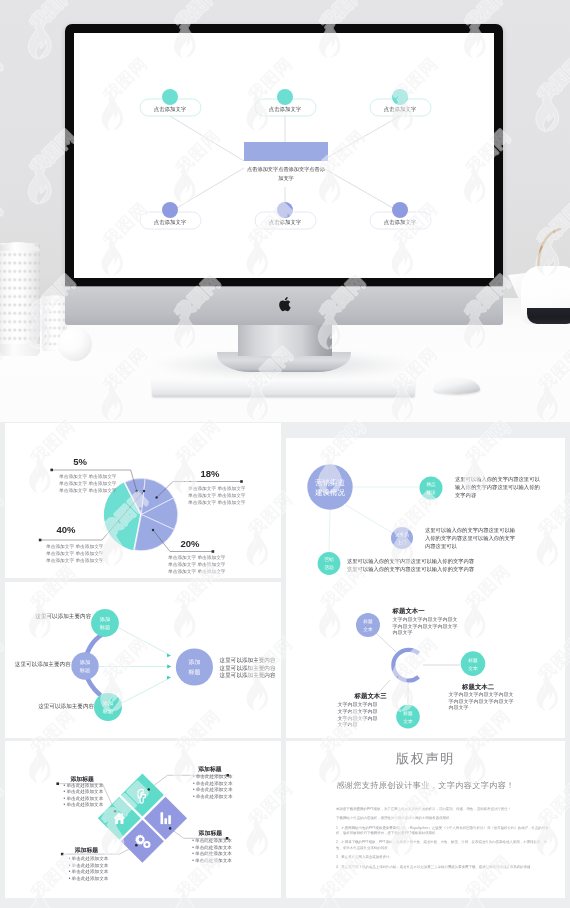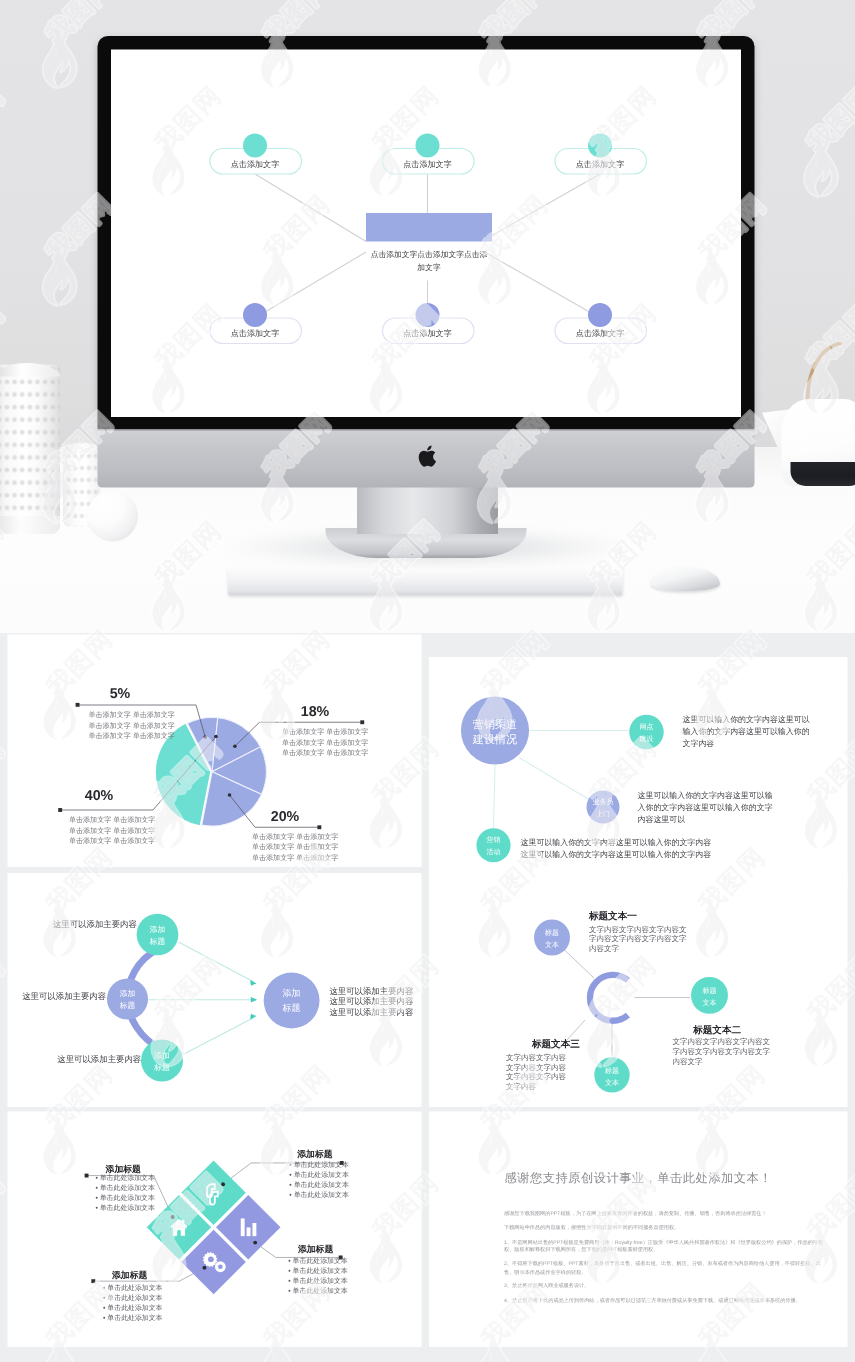--- a/index.html
+++ b/index.html
@@ -391,21 +391,22 @@
             <text class="dh" x="193.6" y="93.8">添加标题</text>
             <text class="dbl" x="187.2" y="101">• 单击此处添加文本</text>
             <text class="dbl" x="187.2" y="107.6">• 单击此处添加文本</text>
             <text class="dbl" x="187.2" y="114.2">• 单击此处添加文本</text>
             <text class="dbl" x="187.2" y="120.8">• 单击此处添加文本</text>
           </g>
       </svg>
     </div>
 
     <div class="slide" style="left:286px;top:319px;width:279px;height:157px;">
-      <div class="cp-sub">感谢您支持原创设计事业，单击此处添加文本！</div>
+      <div class="cp-title">版权声明</div>
+      <div class="cp-sub">感谢您支持原创设计事业，文字内容文字内容！</div>
       <div class="cp-body">
           <p>感谢您下载我图网的PPT模板，为了在网上搜索发现的作者的权益，请勿复制、传播、销售，否则将承担法律责任！</p>
           <p>下载网站中作品的内容版权，按照性质不同其提供不同的不同服务器使用权。</p>
           <p>1、不是网网站出售的PPT模板是免费商用（许：Royalty-free）正版受《中华人民共和国著作权法》和《世界版权公约》的保护，作品的所有权、版权和解释权归下载网所有，您下载的是PPT模板素材使用权。</p>
           <p>2、不得将下载的PPT模板、PPT素材，本身用于再出售、或者出租、出售、解压、分销、发布或者作为内容商给他人使用，不得转授权、出售、明示本作品或作业字样的转权。</p>
           <p>3、禁止将作品网入商业或服务设计。</p>
           <p>4、禁止用户将下载的成品上传到作内站，或者作品可以过滤第三方单独付费或从事免费下载、或通过网络传送或发布系统的传播。</p>
         </div>
     </div>
 

